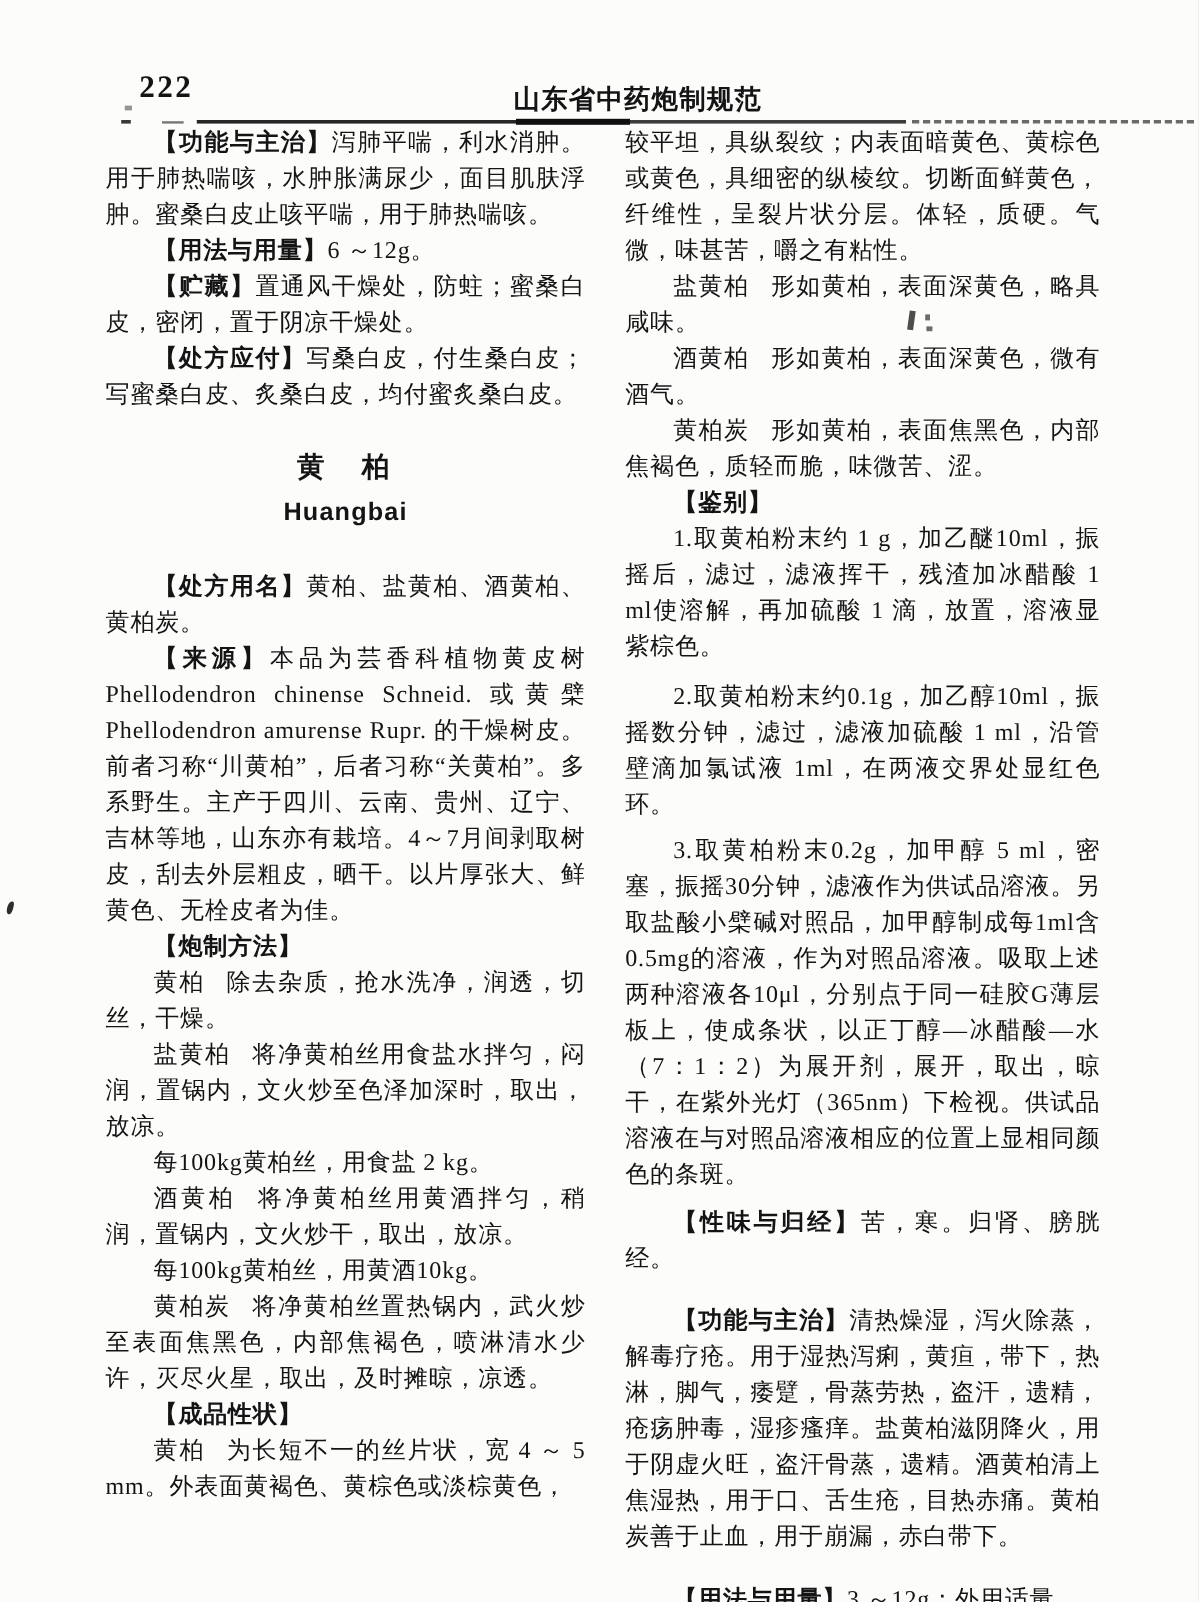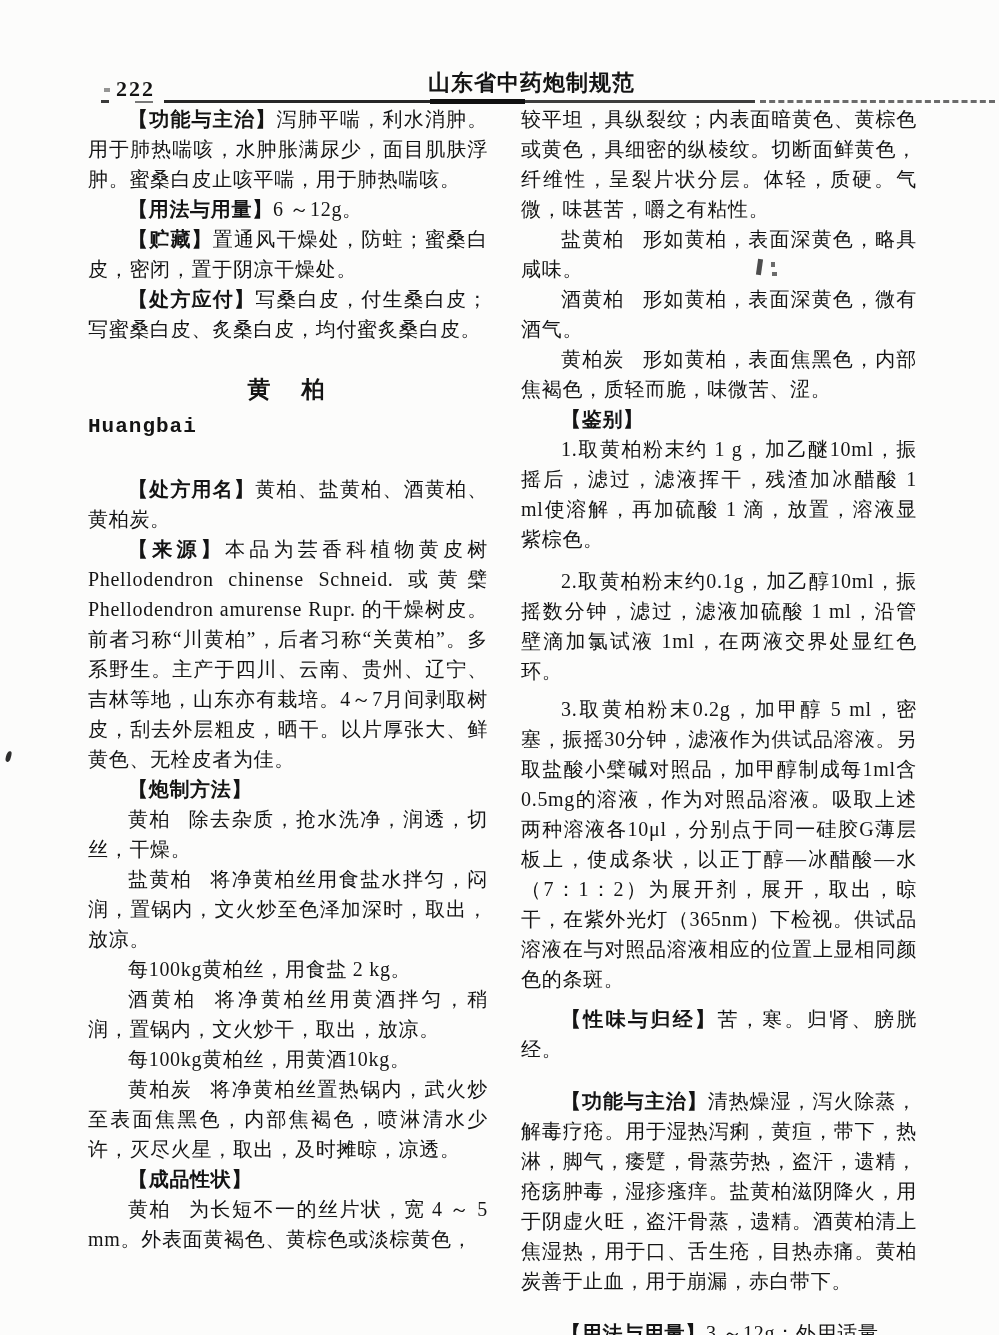--- a/index.html
+++ b/index.html
@@ -5,22 +5,22 @@
   html,body{margin:0;padding:0;background:#d9d9d9;}
   .page{
     position:relative;
     width:999px;height:1335px;
     background:#fcfcfb;
     font-family:"Liberation Serif","DejaVu Serif",serif;
     color:#141414;
     overflow:hidden;
   }
   .page-number{
-    position:absolute;left:116px;top:76px;
-    font-size:22px;font-weight:bold;letter-spacing:2px;
+    position:absolute;left:116px;top:58px;
+    font-size:26px;font-weight:bold;letter-spacing:2px;
   }
   .book-title{
     position:absolute;left:428px;top:68px;
     font-size:22px;font-weight:bold;letter-spacing:1px;
   }
   .rule{position:absolute;background:#262626;}
   .rule-dash1{left:101px;top:100px;width:8px;height:3px;background:#3a3a3a;}
   .rule-dots{left:135px;top:101px;width:18px;height:2px;background:#777;}
   .rule-main{left:164px;top:100px;width:300px;height:3px;}
   .rule-blob{left:430px;top:99px;width:95px;height:5px;background:#101010;}
@@ -38,23 +38,23 @@
   .col-right{left:521px;width:396px;}
   .para{margin:0;text-indent:2em;}
   .cont{text-indent:0;}
   .lbl{font-weight:bold;}
   .nm{font-weight:normal;padding-right:0.9em;margin-top:47px;}
   .title-cn{
     margin:28px 0 0;text-align:center;text-indent:0;
     font-size:23px;font-weight:bold;line-height:36px;letter-spacing:4px;
   }
   .title-py{
-    margin:4px 0 32px;text-indent:0;
+    margin:4px 0 32px;text-align:center;text-indent:0;
     font-size:21px;font-weight:bold;line-height:30px;letter-spacing:1px;
-    font-family:Liberation Mono, monospace;
+    font-family:Liberation Sans, sans-serif;
   }
   .mt12{margin-top:12px;}
   .mt10{margin-top:10px;}
   .mt8{margin-top:8px;}
   .mt6{margin-top:22px;}
   
   .artifact{position:absolute;background:#2e2e2e;}
   .art-comma{left:6px;top:751px;width:5px;height:11px;border-radius:60% 40% 50% 50%;transform:rotate(14deg);}
   .art-smudge-a{left:757px;top:259px;width:5px;height:16px;transform:rotate(8deg);opacity:.85;}
   .art-smudge-b{left:771px;top:262px;width:4px;height:5px;opacity:.7;}

